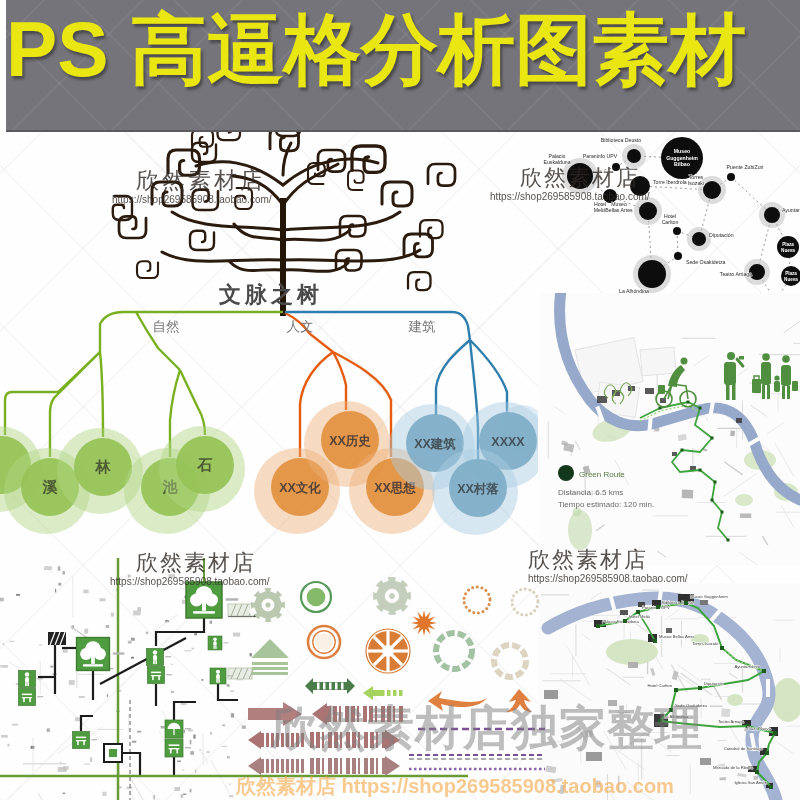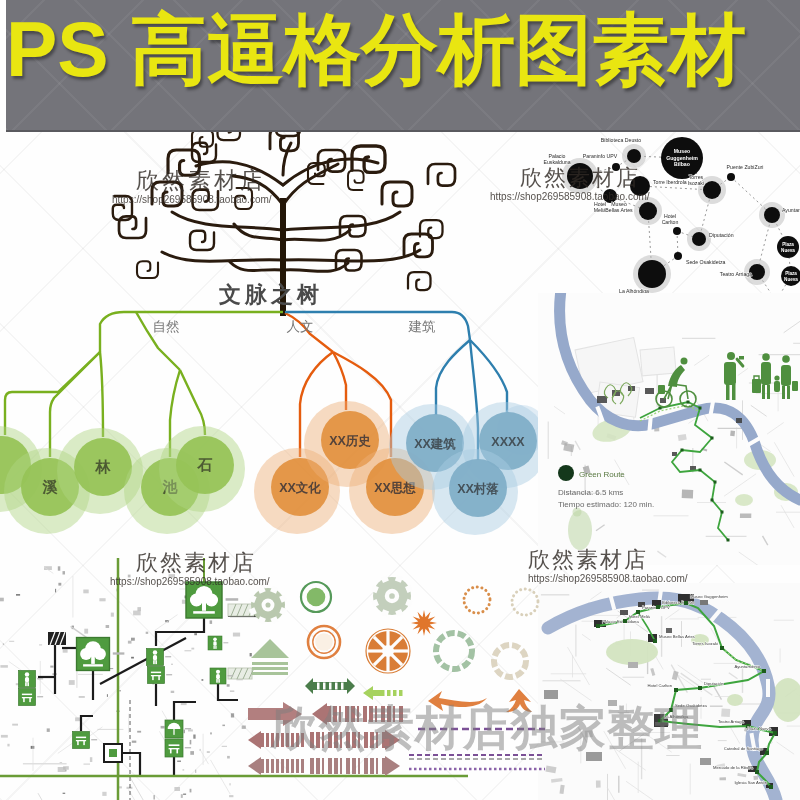--- a/index.html
+++ b/index.html
@@ -1045,13 +1045,14 @@
   <div class="wm wm3">
     <div class="wm-name">欣然素材店</div>
     <div class="wm-url">https://shop269585908.taobao.com/</div>
   </div>
   <div class="wm wm4">
     <div class="wm-name">欣然素材店</div>
     <div class="wm-url">https://shop269585908.taobao.com/</div>
   </div>
 
   <div class="footer-big">欣然素材店独家整理</div>
+  <div class="footer-orange">欣然素材店 https://shop269585908.taobao.com</div>
 </div>
 
 </body></html>

